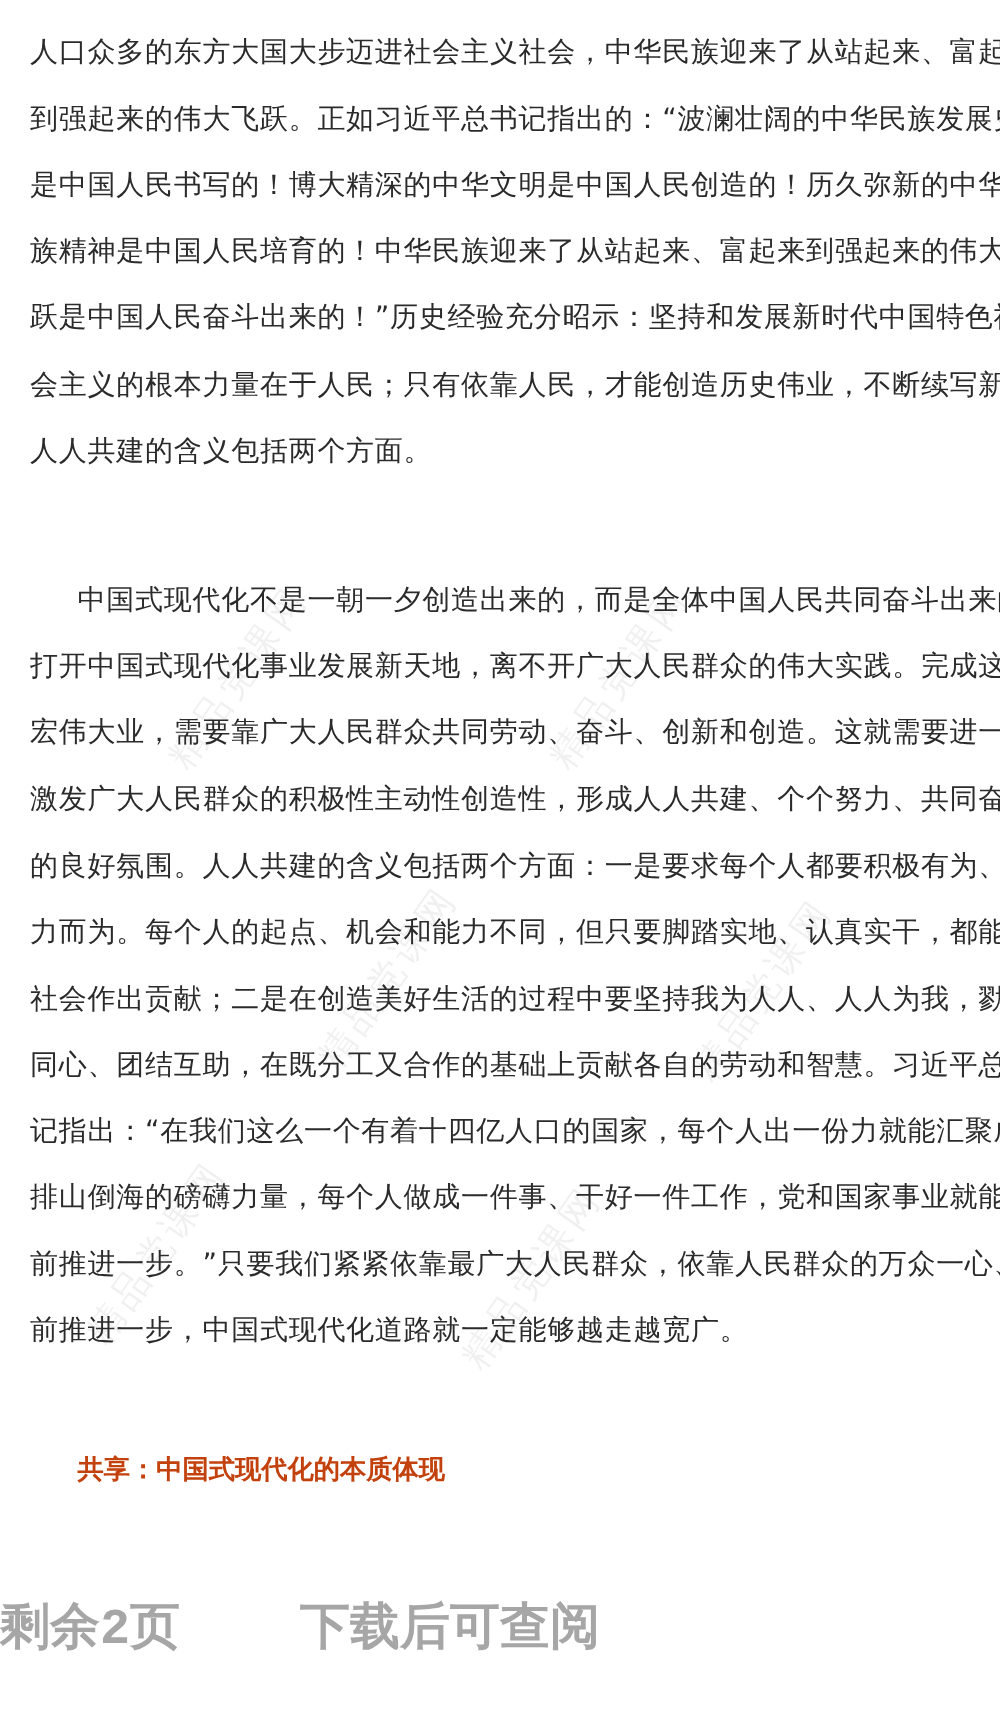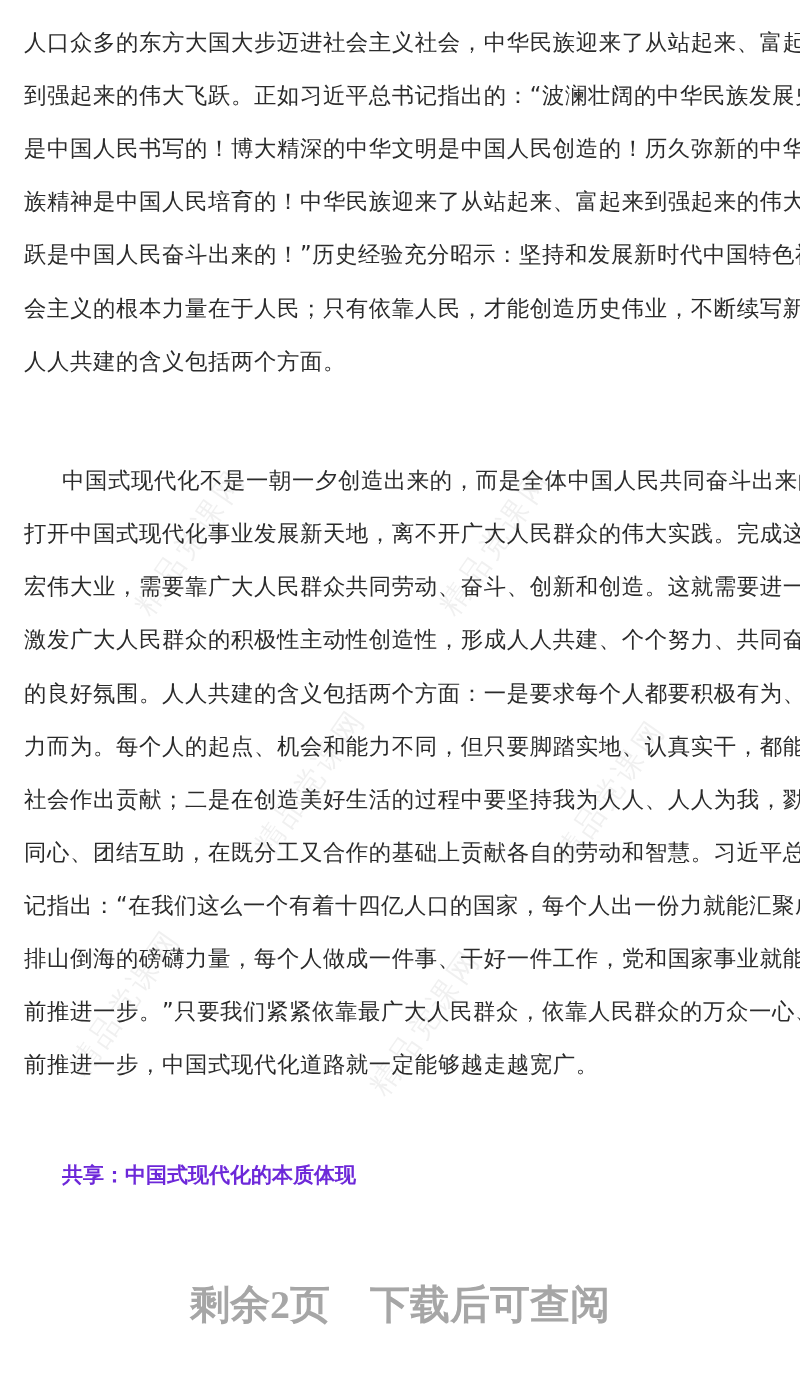--- a/index.html
+++ b/index.html
@@ -41,34 +41,33 @@
     left: 62px;
     width: 712px;
   }
   .heading {
     position: absolute;
     left: 62px;
     top: 1161px;
     font-size: 21px;
     line-height: 28px;
     font-weight: bold;
-    color: #6d28d9;
+    color: #c2410c;
     white-space: nowrap;
   }
   .more {
     position: absolute;
     left: 0;
     width: 800px;
     top: 1280px;
-    text-align: center;
     font-size: 40px;
     line-height: 50px;
     font-weight: bold;
     color: #a6a6a6;
-    font-family: Liberation Serif, serif;
+    font-family: Liberation Mono, monospace;
     white-space: pre;
     cursor: pointer;
   }
   .watermark {
     position: absolute;
     font-size: 30px;
     color: rgba(0,0,0,0.06);
     transform: rotate(-55deg);
     transform-origin: left top;
     white-space: nowrap;

